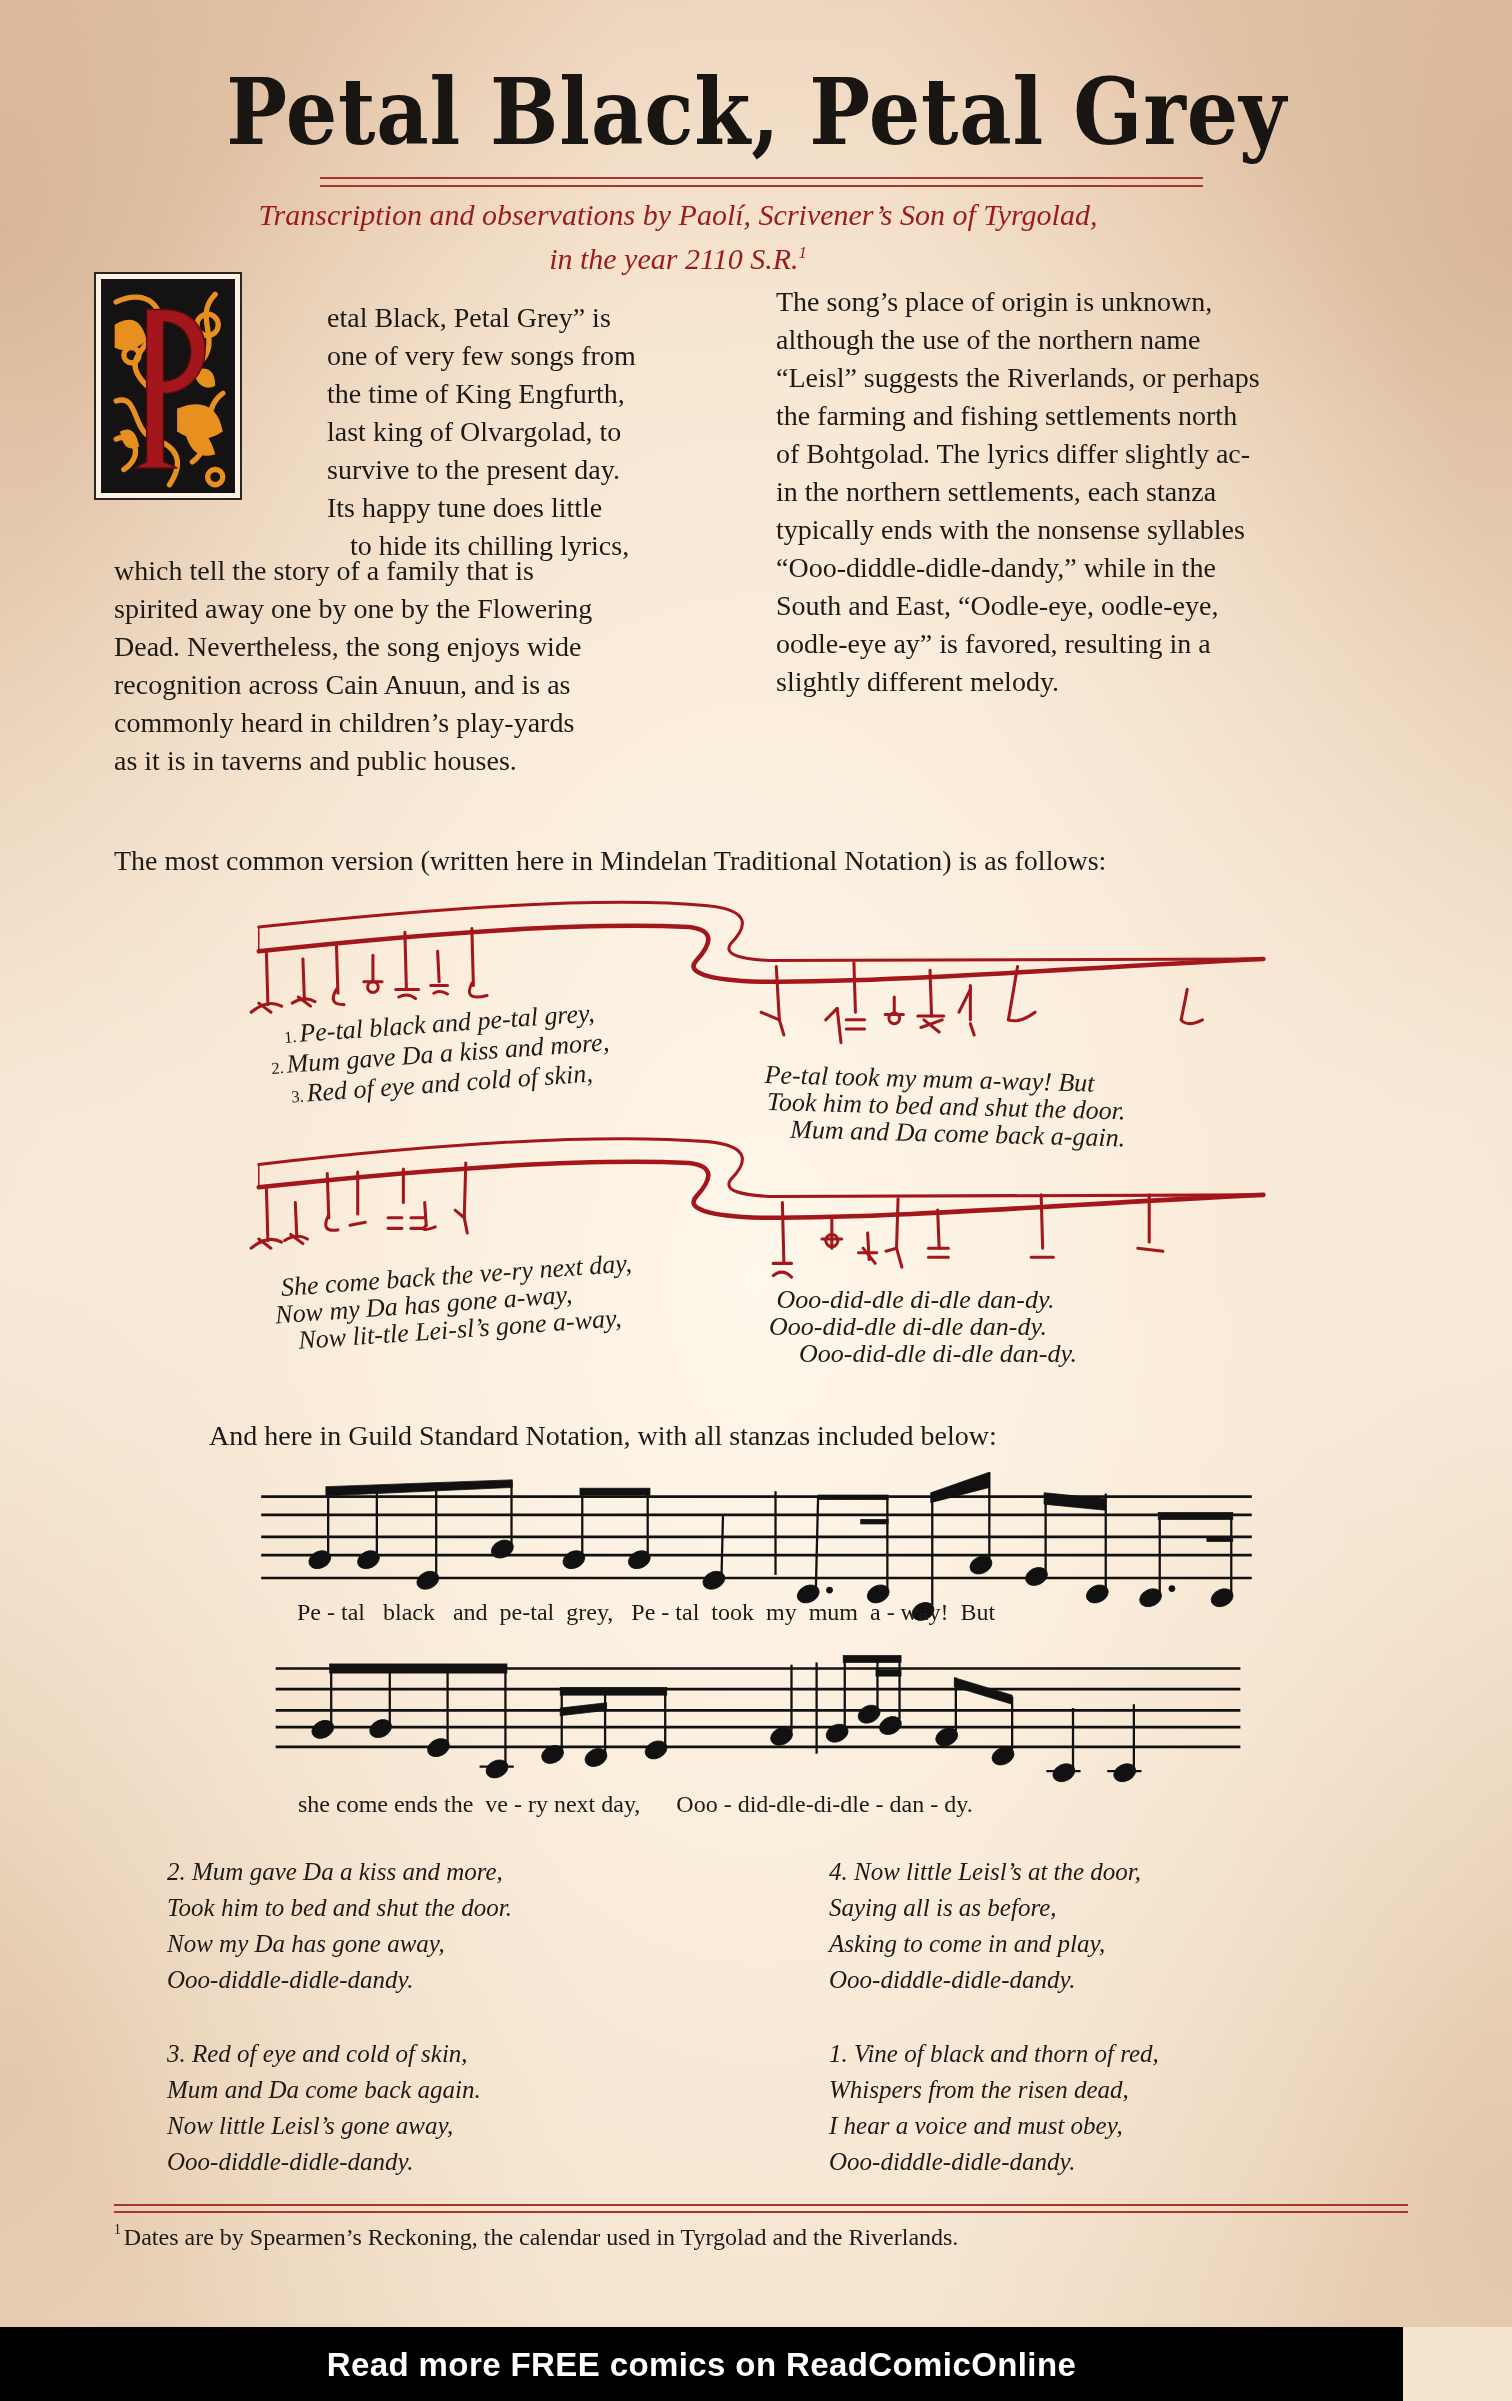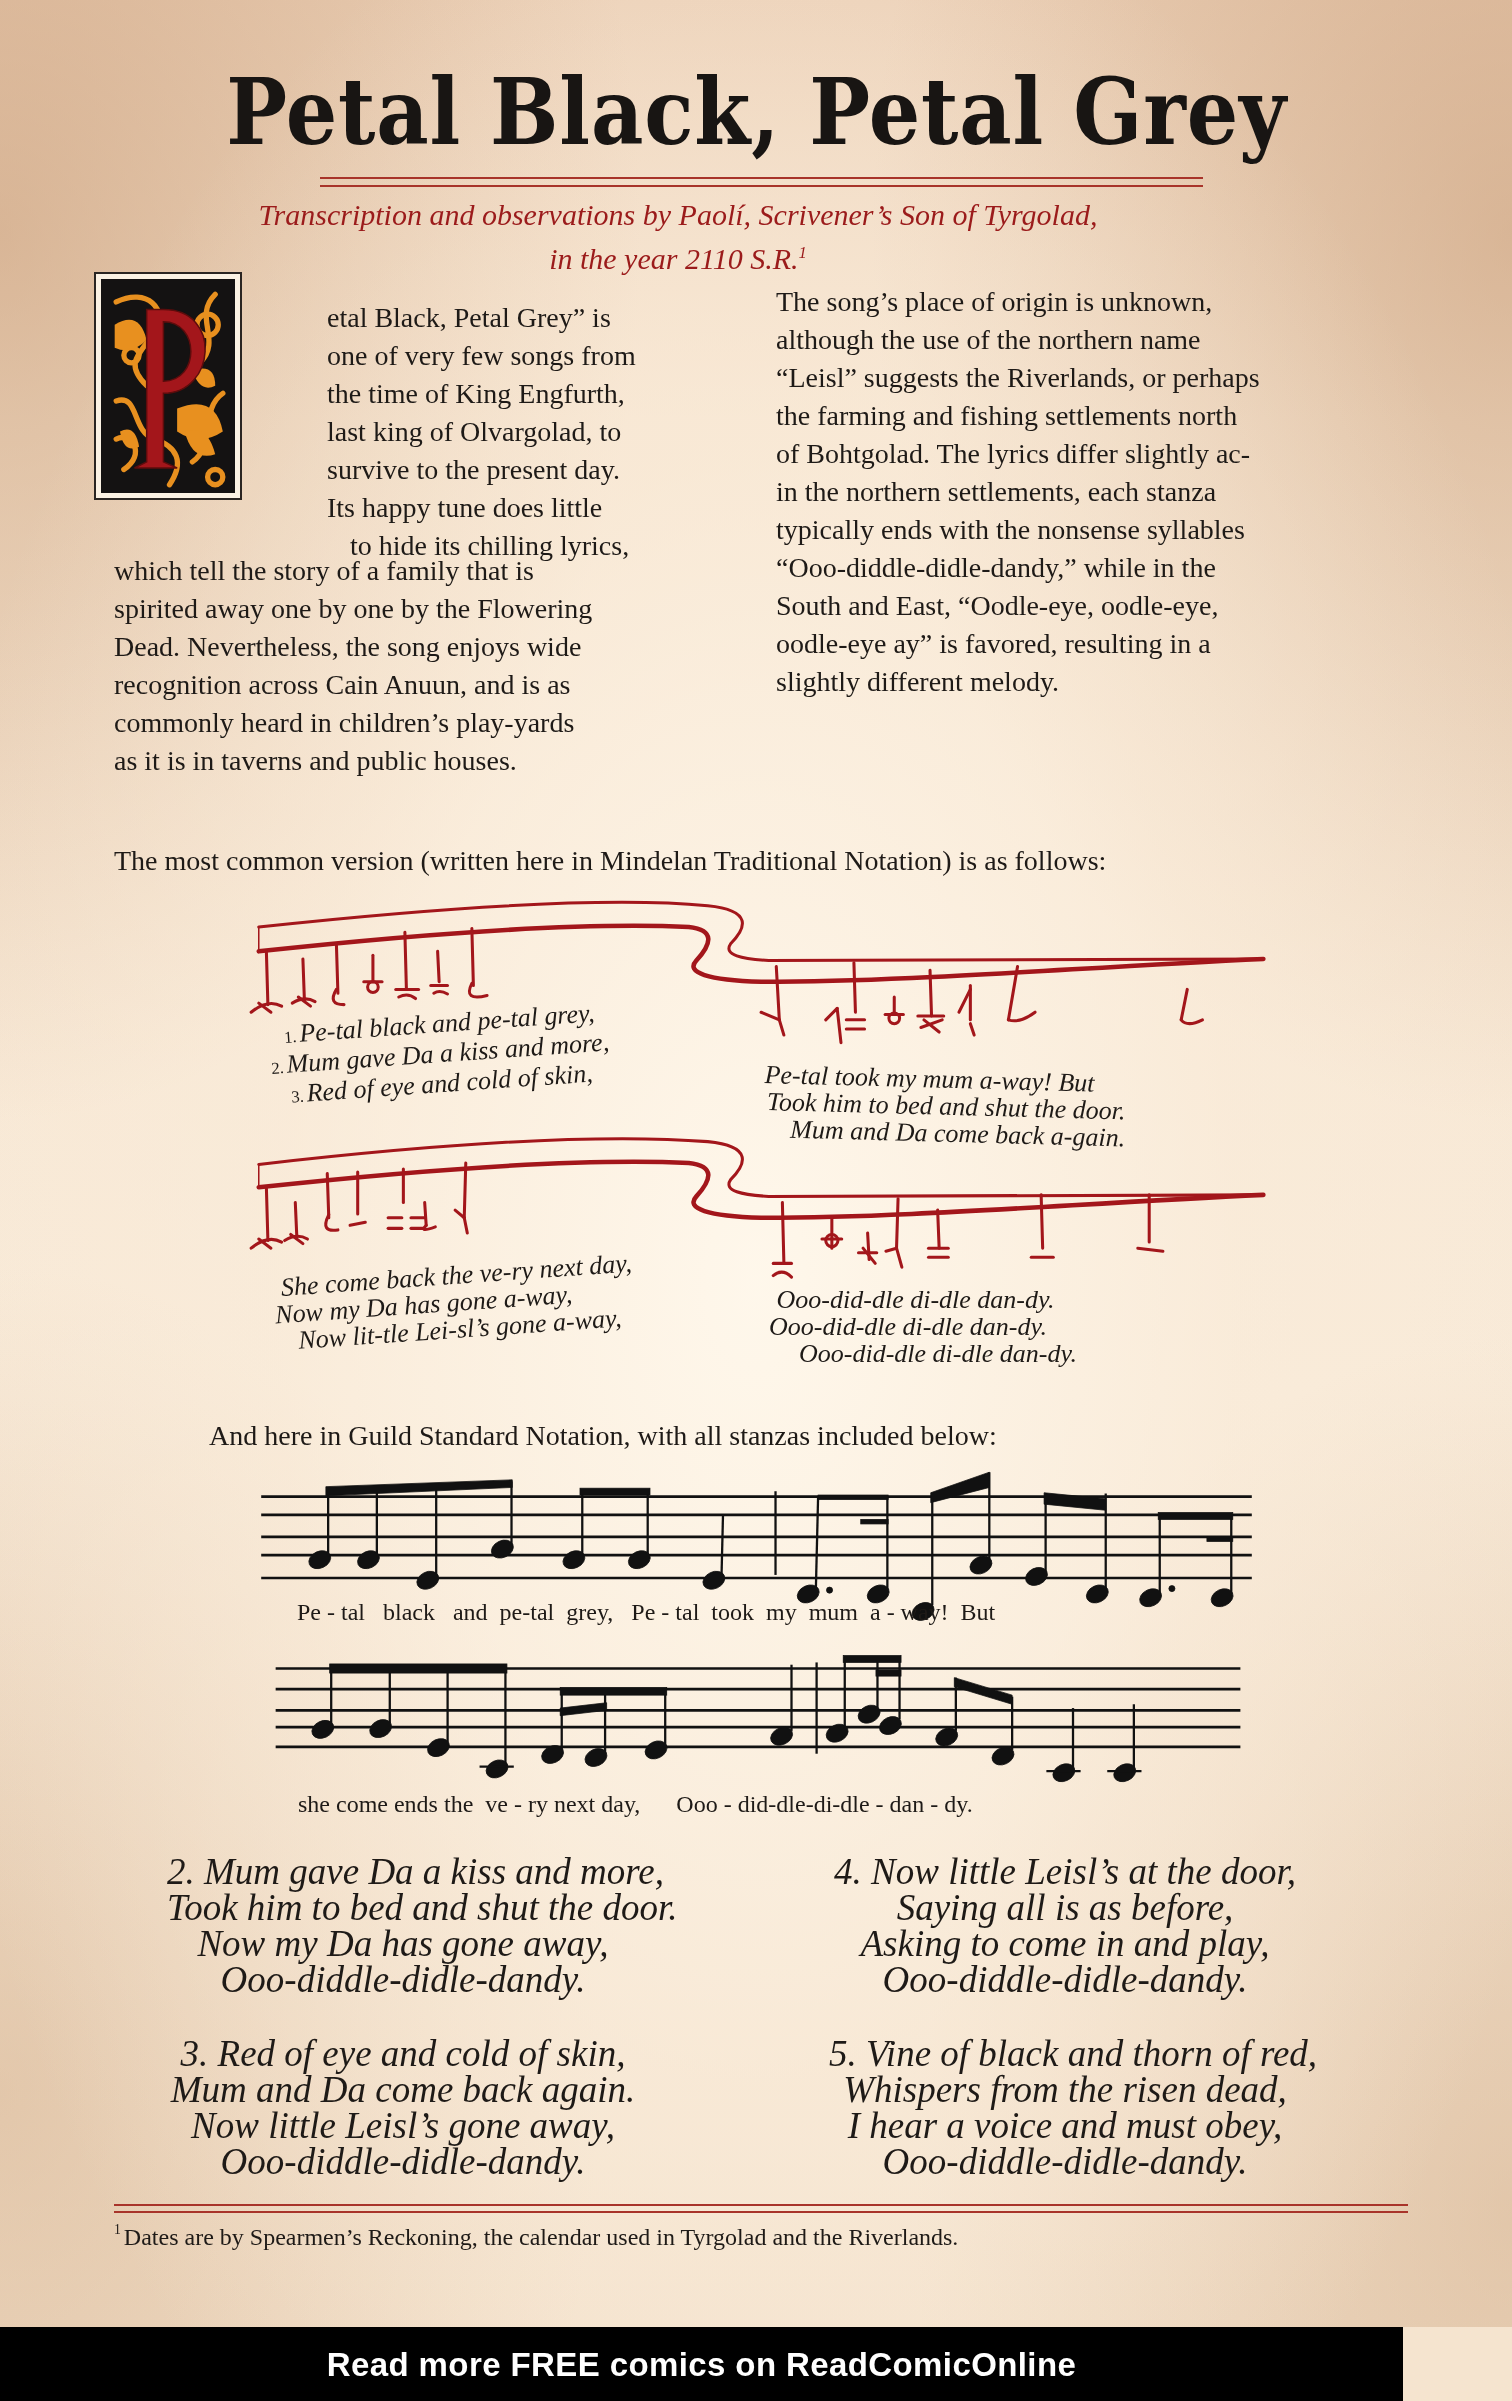--- a/index.html
+++ b/index.html
@@ -54,21 +54,21 @@
   
   .mind-svg { left: 0; top: 0; }
   .mind-lyric { font-style: italic; font-size: 26px; line-height: 27px; color: #1e1a17; white-space: nowrap; }
   .num { font-size: 16.7px; font-style: normal; margin-right: 3px; }
 
   
   .guild-svg { left: 0; top: 0; }
   .guild-lyric { font-size: 24px; color: #1e1a17; white-space: pre; }
 
   
-  .stanza { font-style: italic; font-size: 37px; line-height: 36px; text-align: center; white-space: nowrap; }
+  .stanza { font-style: italic; font-size: 25px; line-height: 36px; text-align: left; white-space: nowrap; }
   .stanza p { margin: 0; }
 
   .footnote { left: 114px; top: 2222px; font-size: 24px; color: #1e1a17; white-space: nowrap; }
   .footnote sup { font-size: 13.7px; vertical-align: 10.7px; margin-right: 3px; }
 
   .banner {
     left: 0; top: 2327px; width: 1403px; height: 75px; background: #000;
     display: flex; align-items: center; justify-content: center;
   }
   .banner a {
@@ -406,21 +406,21 @@
   <p>Asking to come in and play,</p>
   <p>Ooo-diddle-didle-dandy.</p>
 </div>
 <div class="abs stanza" style="left:167px; width:472px; top:2036px;">
   <p>3. Red of eye and cold of skin,</p>
   <p>Mum and Da come back again.</p>
   <p>Now little Leisl’s gone away,</p>
   <p>Ooo-diddle-didle-dandy.</p>
 </div>
 <div class="abs stanza" style="left:829px; width:472px; top:2036px;">
-  <p>5. Vine of black and thorn of red,</p>
+  <p>1. Vine of black and thorn of red,</p>
   <p>Whispers from the risen dead,</p>
   <p>I hear a voice and must obey,</p>
   <p>Ooo-diddle-didle-dandy.</p>
 </div>
 
 <div class="abs rule" style="left:114px; width:1294px; top:2204px; height:2.3px;"></div>
 <div class="abs rule" style="left:114px; width:1294px; top:2211px; height:2.3px;"></div>
 
 <div class="abs footnote">
   <sup>1</sup><span>Dates are by Spearmen’s Reckoning, the calendar used in Tyrgolad and the Riverlands.</span>

